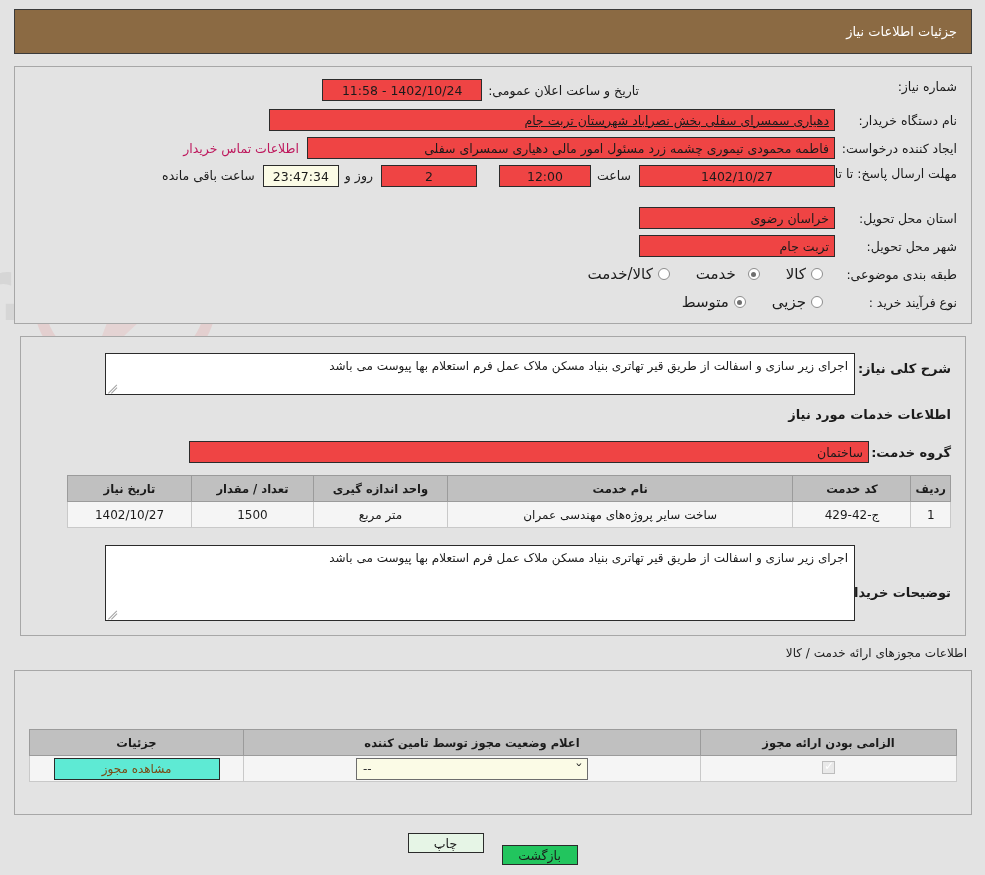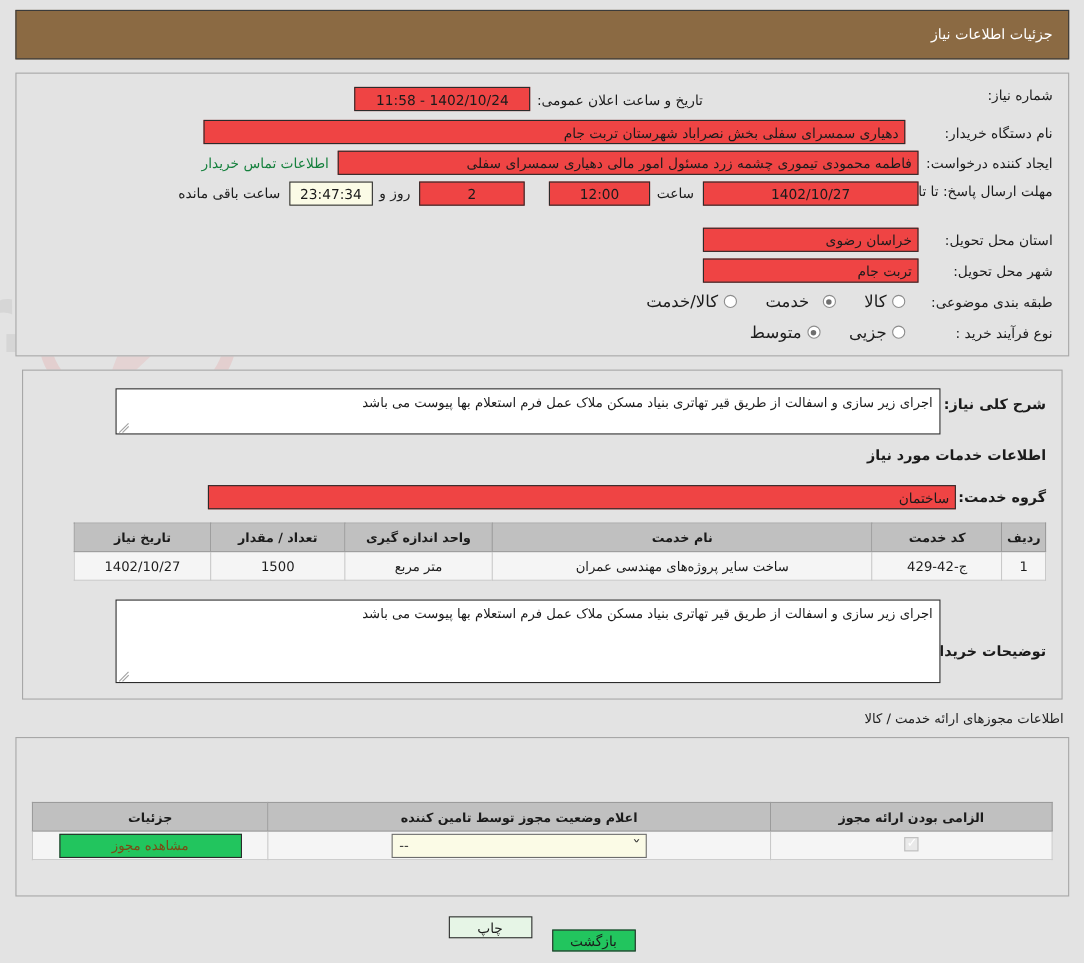--- a/index.html
+++ b/index.html
@@ -72,21 +72,21 @@
     align-items: center;
     padding: 0 5px;
     overflow: hidden;
     white-space: nowrap;
   }
   .field.center { justify-content: center; }
   .field.right  { justify-content: flex-start; }
   .field.cream  { background: #fbfbe6; }
 
   .link {
-    color: #15803d;
+    color: #be185d;
     font-size: 12.5px;
     text-decoration: none;
     cursor: pointer;
     white-space: nowrap;
   }
 
   
   .radio {
     width: 12px; height: 12px;
     border-radius: 50%;
@@ -205,21 +205,21 @@
     padding: 0 6px;
     position: relative;
   }
   .sel .chev {
     font-size: 11px;
     color: #2b2b2b;
     transform: scaleX(1.5);
   }
 
   .btn-cream {
-    background: #22c55e;
+    background: #5eead4;
     border: 1px solid #2b2b2b;
     color: #7a4b16;
     font-size: 12px;
     height: 22px;
     display: flex;
     align-items: center;
     justify-content: center;
     cursor: pointer;
     white-space: nowrap;
   }
@@ -271,21 +271,21 @@
     <div class="frow" style="right:14px; top:12px;">
       <div class="lbl" style="width:116px;">شماره نیاز:</div>
     </div>
     <div class="frow" style="right:332px; top:12px;">
       <div class="lbl" style="text-align:right;">تاریخ و ساعت اعلان عمومی:</div>
       <div class="field center" style="width:160px; margin-right:6px;">1402/10/24 - 11:58</div>
     </div>
 
     <div class="frow" style="right:14px; top:42px;">
       <div class="lbl" style="width:116px;">نام دستگاه خریدار:</div>
-      <div class="field right" style="width:638px; margin-right:18px;">دهیاری سمسرای سفلی بخش نصراباد شهرستان تربت جام</div>
+      <div class="field right" style="width:566px; margin-right:6px;text-decoration:underline;">دهیاری سمسرای سفلی بخش نصراباد شهرستان تربت جام</div>
     </div>
 
     <div class="frow" style="right:14px; top:70px;">
       <div class="lbl" style="width:116px;">ایجاد کننده درخواست:</div>
       <div class="field right" style="width:528px; margin-right:6px;">فاطمه محمودی تیموری چشمه زرد مسئول امور مالی دهیاری سمسرای سفلی</div>
       <a class="link" style="margin-right:8px;">اطلاعات تماس خریدار</a>
     </div>
 
     <div class="frow" style="right:14px; top:98px; align-items:flex-start;">
       <div class="lbl" style="width:116px; line-height:1.45;">مهلت ارسال پاسخ: تا تاریخ:</div>

